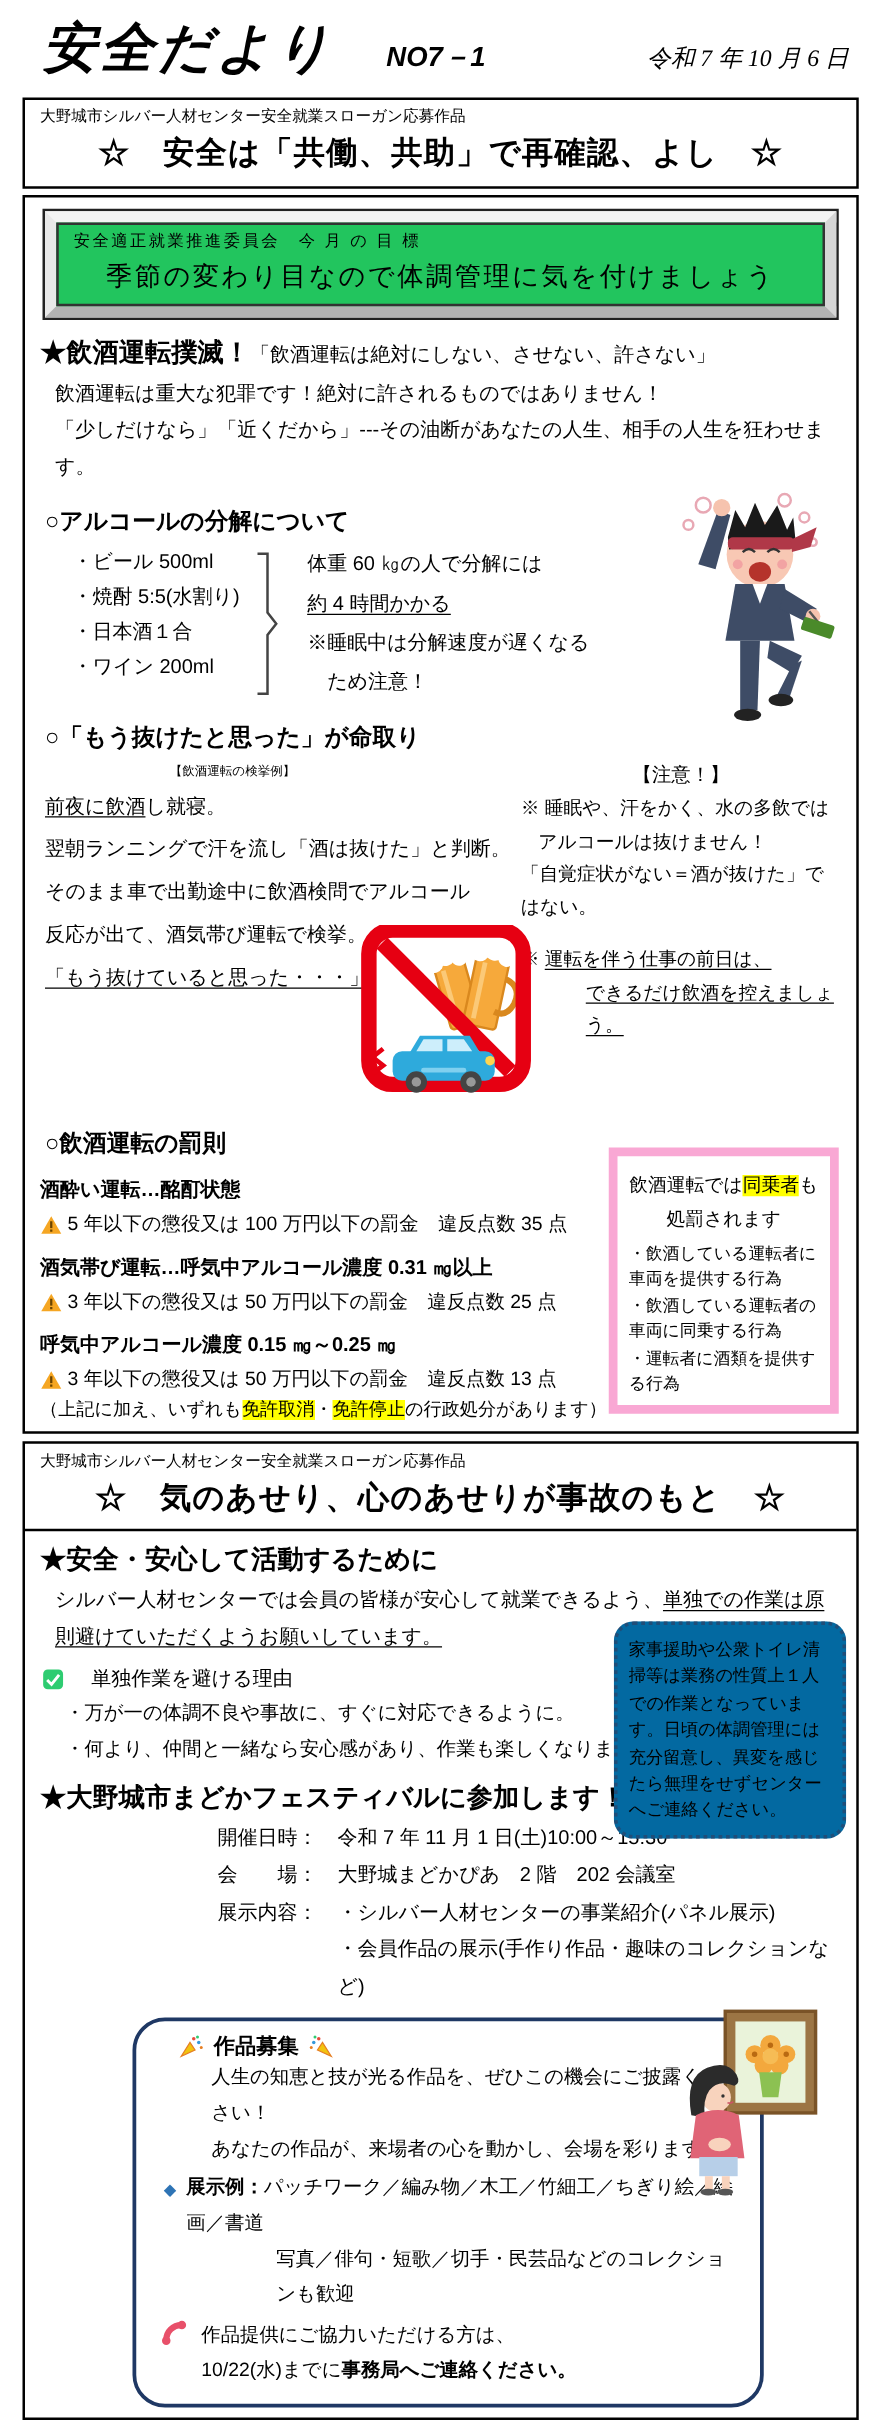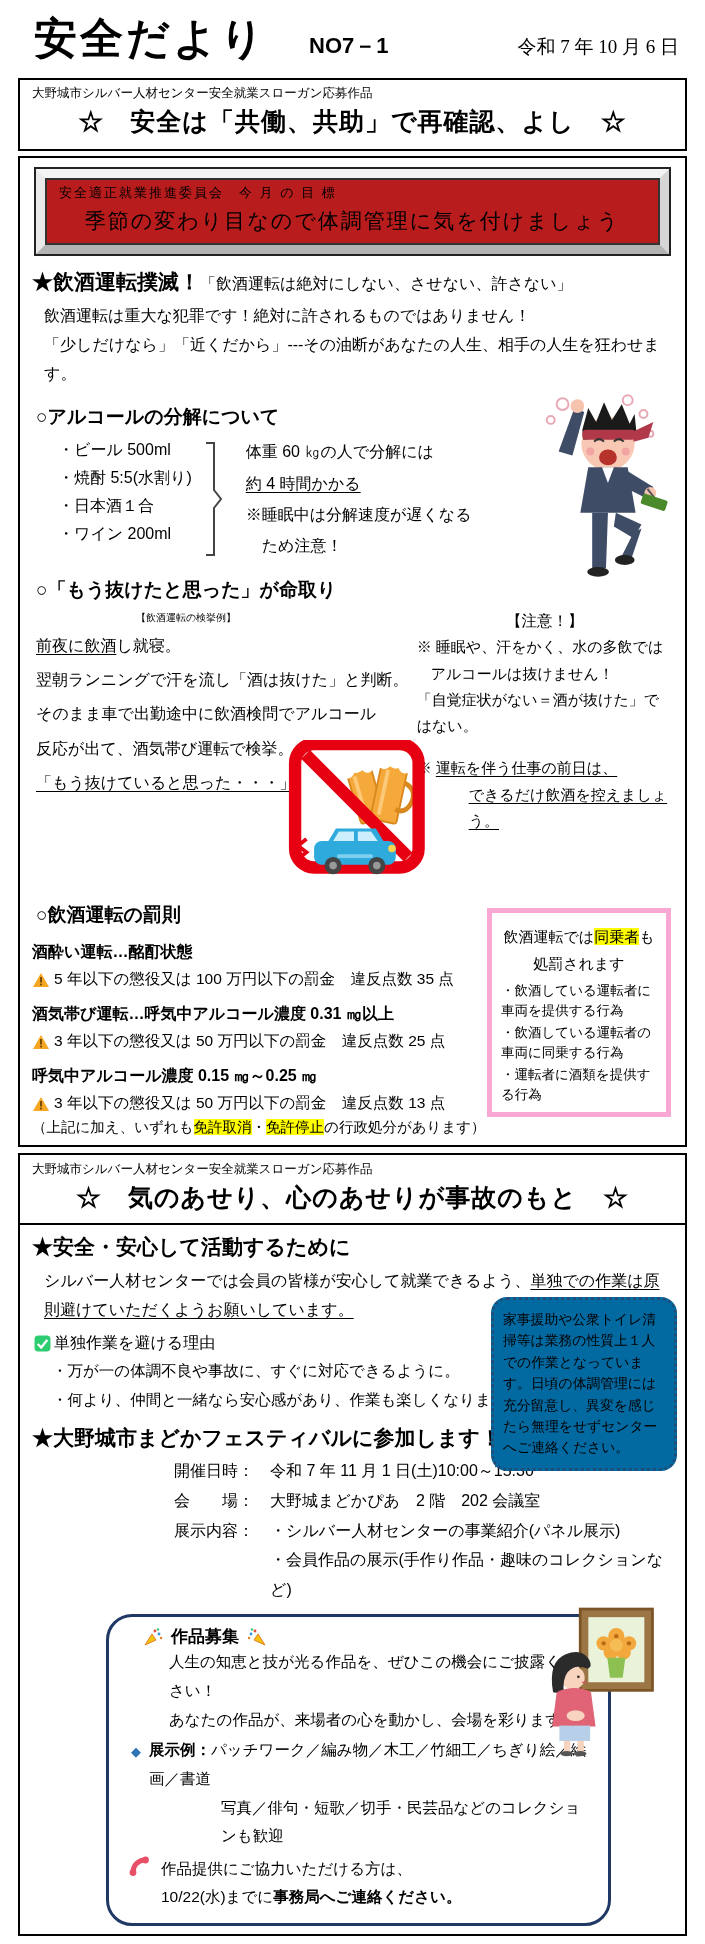--- a/index.html
+++ b/index.html
@@ -1,36 +1,36 @@
 <!DOCTYPE html>
 <html><head>
 <meta charset="utf-8">
 <style>
   * { margin:0; padding:0; box-sizing:border-box; }
   body { background:#ffffff; font-family:"Liberation Sans", sans-serif; color:#000; }
   .page { position:relative; width:705px; height:1944px; background:#fff; overflow:hidden; }
 
   
-  .header { display:flex; align-items:baseline; padding:10px 16px 0 34px; }
+  .header { display:flex; align-items:baseline; padding:10px 16px 0 34px;font-style:italic; }
   .header-title { font-size:43px; font-weight:900; letter-spacing:3px; }
   .header-no { font-size:22px; font-weight:bold; margin-left:42px; }
   .header-date { margin-left:auto; font-size:19px; font-family:"Liberation Serif", serif; padding-right:10px; }
 
   
   .slogan-box { margin:10px 18px 5px; border:2px solid #000; padding:5px 12px 11px; background:#fff; }
   .slogan-label { font-size:12.5px; }
   .slogan-text { text-align:center; font-size:25px; font-weight:900; letter-spacing:1px; margin-top:3px; }
 
   
   .main-box { margin:0 18px; border:2px solid #000; padding:8px 12px 8px; position:relative; background:#fff; }
 
   
   .goal-outer { border:2px solid #222; margin:1px 2px 0; }
   .goal-bevel { border:9px solid #c9c9c9; border-top-color:#f4f4f4; border-left-color:#e9e9e9; border-right-color:#d6d6d6; border-bottom-color:#b3b3b3; }
-  .goal-inner { border:2px solid #333; padding:4px 12px 8px; background:#b91c1c; }
+  .goal-inner { border:2px solid #333; padding:4px 12px 8px; background:#22c55e; }
   .goal-committee { font-size:13px; letter-spacing:2px; }
   .goal-text { font-family:"Liberation Serif", serif; font-size:21px; letter-spacing:2px; text-align:center; margin-top:5px; }
 
   .star-heading { font-size:21px; font-weight:900; margin-top:12px; }
   .star-heading .quote { font-size:16px; font-weight:normal; }
   .para { font-size:16px; line-height:1.8; margin:6px 0 0 12px; }
   .sub-heading { font-size:19px; font-weight:900; margin:16px 0 0 4px; }
   .u { text-decoration:underline; text-underline-offset:3px; }
   .hl { background:#ffff00; }
 
@@ -52,28 +52,28 @@
   .c-indent2 { padding-left:52px; }
   .caution2 { margin-top:16px; }
 
   .nodrink-sign { position:absolute; left:258px; top:582px; }
 
   
   .penalty-wrap { position:relative; margin-top:2px; }
   .law-title { font-size:16px; font-weight:bold; margin-top:14px; }
   .law-line { font-size:15.5px; margin-top:6px; display:flex; align-items:center; gap:4px; }
   .law-note { font-size:14.5px; margin-top:4px; }
-  .passenger-box { position:absolute; right:2px; top:6px; width:184px; border:5px solid #f9a8d4; padding:10px 9px 8px; font-size:14px; line-height:1.5; background:#fff; }
+  .passenger-box { position:absolute; right:2px; top:16px; width:184px; border:7px solid #f9a8d4; padding:10px 9px 8px; font-size:14px; line-height:1.5; background:#fff; }
   .passenger-box .c { text-align:center; font-size:15px; line-height:1.8; }
   .passenger-box ul { list-style:none; margin-top:4px; font-size:13.5px; line-height:1.45; }
   .passenger-box li { margin-top:3px; }
 
   
   .slogan2-strip { margin:-8px -12px 8px; border-bottom:2px solid #000; padding:6px 12px 9px; }
-  .check-row { display:flex; align-items:center; gap:3px; font-size:16px; margin:8px 0 0 2px; }
+  .check-row { display:flex; align-items:center; gap:22px; font-size:16px; margin:8px 0 0 2px; }
   .reasons { font-size:15.5px; line-height:1.9; margin:2px 0 0 20px; width:480px; }
   .dotted-box { position:absolute; right:8px; top:142px; width:186px; border:3px dotted #1f4e79; border-radius:16px; padding:9px 9px; font-size:13.8px; line-height:1.55; background:#0369a1; }
   .fest-rows { font-size:16px; line-height:1.85; margin:4px 0 0 142px; }
   .fest-rows .cont { padding-left:96px; }
 
   .works-box { margin:10px 62px 0 74px; border:3px solid #1f3864; border-radius:26px; padding:8px 20px 12px; position:relative; background:#fff; }
   .works-title { display:flex; align-items:center; gap:8px; font-size:17px; font-weight:bold; margin-left:14px; }
   .works-line { font-size:15.5px; line-height:1.85; margin-left:40px; }
   .works-ex { display:flex; font-size:15.5px; line-height:1.85; margin-top:2px; }
   .diamond { color:#2e74b5; font-size:13px; margin:4px 8px 0 2px; }

